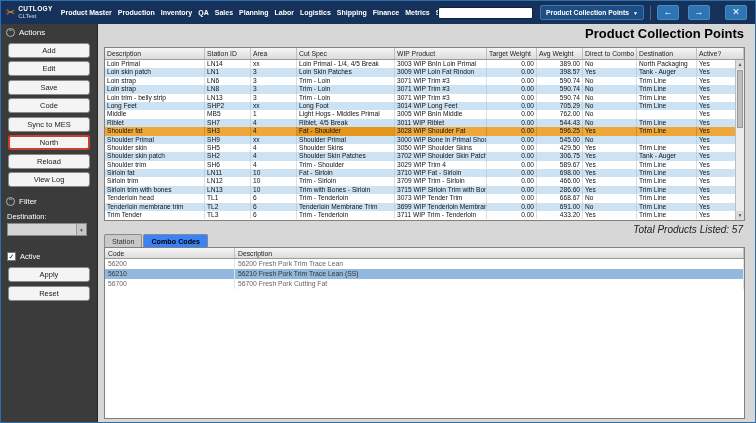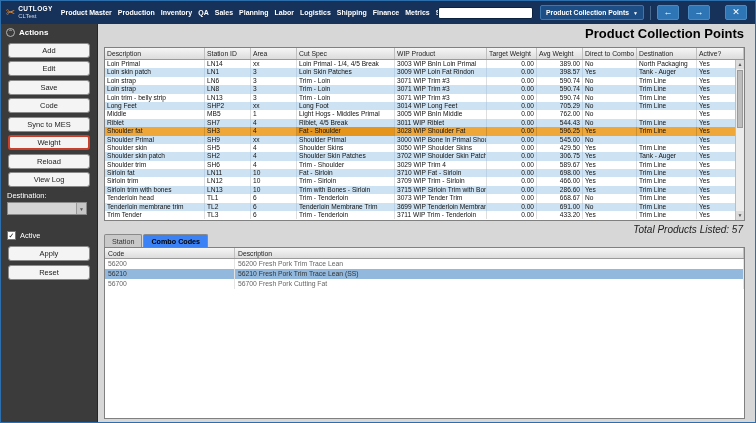--- a/index.html
+++ b/index.html
@@ -19,21 +19,21 @@
   .view-btn{margin-left:7px;height:15px;display:flex;align-items:center;gap:4px;background:#1d4e85;border:1px solid #3d77ad;border-radius:2px;color:#fff;font-size:6.8px;font-weight:bold;padding:0 5px;white-space:nowrap;flex-shrink:0;cursor:pointer;}
   .dd-arrow{font-size:5px;}
   .tb-divider{width:1px;height:14px;background:#46688f;margin:0 6px;flex-shrink:0;}
   .nav-btn{width:22px;height:15px;background:#2e75b6;border:1px solid #4a8ac2;border-radius:2px;color:#fff;font-size:9px;line-height:13px;text-align:center;margin-right:9px;flex-shrink:0;cursor:pointer;}
   .nav-btn.close{margin-left:6px;margin-right:8px;}
 
   
   .sidebar{position:absolute;left:0;top:23px;bottom:0;width:97px;background:#3b3b3b;border-right:1px solid #262626;}
   .section-header{display:flex;align-items:center;gap:4px;padding:4px 5px 2px;}
   .collapse-icon{width:9px;height:9px;border:1px solid #b5b5b5;border-radius:50%;color:#ddd;font-size:6px;line-height:7px;text-align:center;flex-shrink:0;}
-  .section-title{color:#fff;font-size:8px;font-weight:bold;}
+  .section-title{color:#fff;font-size:8px;font-weight:normal;}
   .side-btn{width:82px;height:15px;margin:3.5px auto;background:#f4f4f4;border:1px solid #8a8a8a;border-radius:3px;font-size:7.5px;text-align:center;line-height:13px;color:#222;cursor:pointer;}
   .side-btn.highlighted{border:2px solid #c8402e;line-height:11px;}
   .filter-h{margin-top:6px;}
   .dest-label{color:#fff;font-size:7.5px;margin:4px 0 2px 6px;}
   .dest-select{width:80px;height:13px;margin-left:6px;background:#d4d4d4;border:1px solid #8a8a8a;display:flex;justify-content:space-between;align-items:center;cursor:pointer;}
   .dest-value{font-size:7px;color:#444;padding-left:3px;}
   .dest-arrow{font-size:5px;color:#555;padding:0 2px;border-left:1px solid #999;height:100%;display:flex;align-items:center;background:#c6c6c6;}
   .active-row{display:flex;align-items:center;gap:4px;margin:16px 0 6px 6px;}
   .checkbox{width:9px;height:9px;background:#fff;border:1px solid #777;font-size:7px;line-height:8px;text-align:center;color:#111;cursor:pointer;}
   .active-label{color:#fff;font-size:7.5px;}
@@ -115,24 +115,28 @@
     <div class="section-header">
       <span class="collapse-icon">⌃</span>
       <span class="section-title">Actions</span>
     </div>
     <div>
         <div class="side-btn">Add</div>
         <div class="side-btn">Edit</div>
         <div class="side-btn">Save</div>
         <div class="side-btn">Code</div>
         <div class="side-btn">Sync to MES</div>
-        <div class="side-btn highlighted">Weight</div>
+        <div class="side-btn highlighted">North</div>
         <div class="side-btn">Reload</div>
         <div class="side-btn">View Log</div>
       </div>
+    <div class="section-header filter-h">
+      <span class="collapse-icon">⌃</span>
+      <span class="section-title">Filter</span>
+    </div>
     <div class="dest-label">Destination:</div>
     <div class="dest-select">
       <span class="dest-value"></span>
       <span class="dest-arrow">▼</span>
     </div>
     <div class="active-row">
       <span class="checkbox"><span>✓</span></span>
       <span class="active-label">Active</span>
     </div>
     <div class="side-btn">Apply</div>

